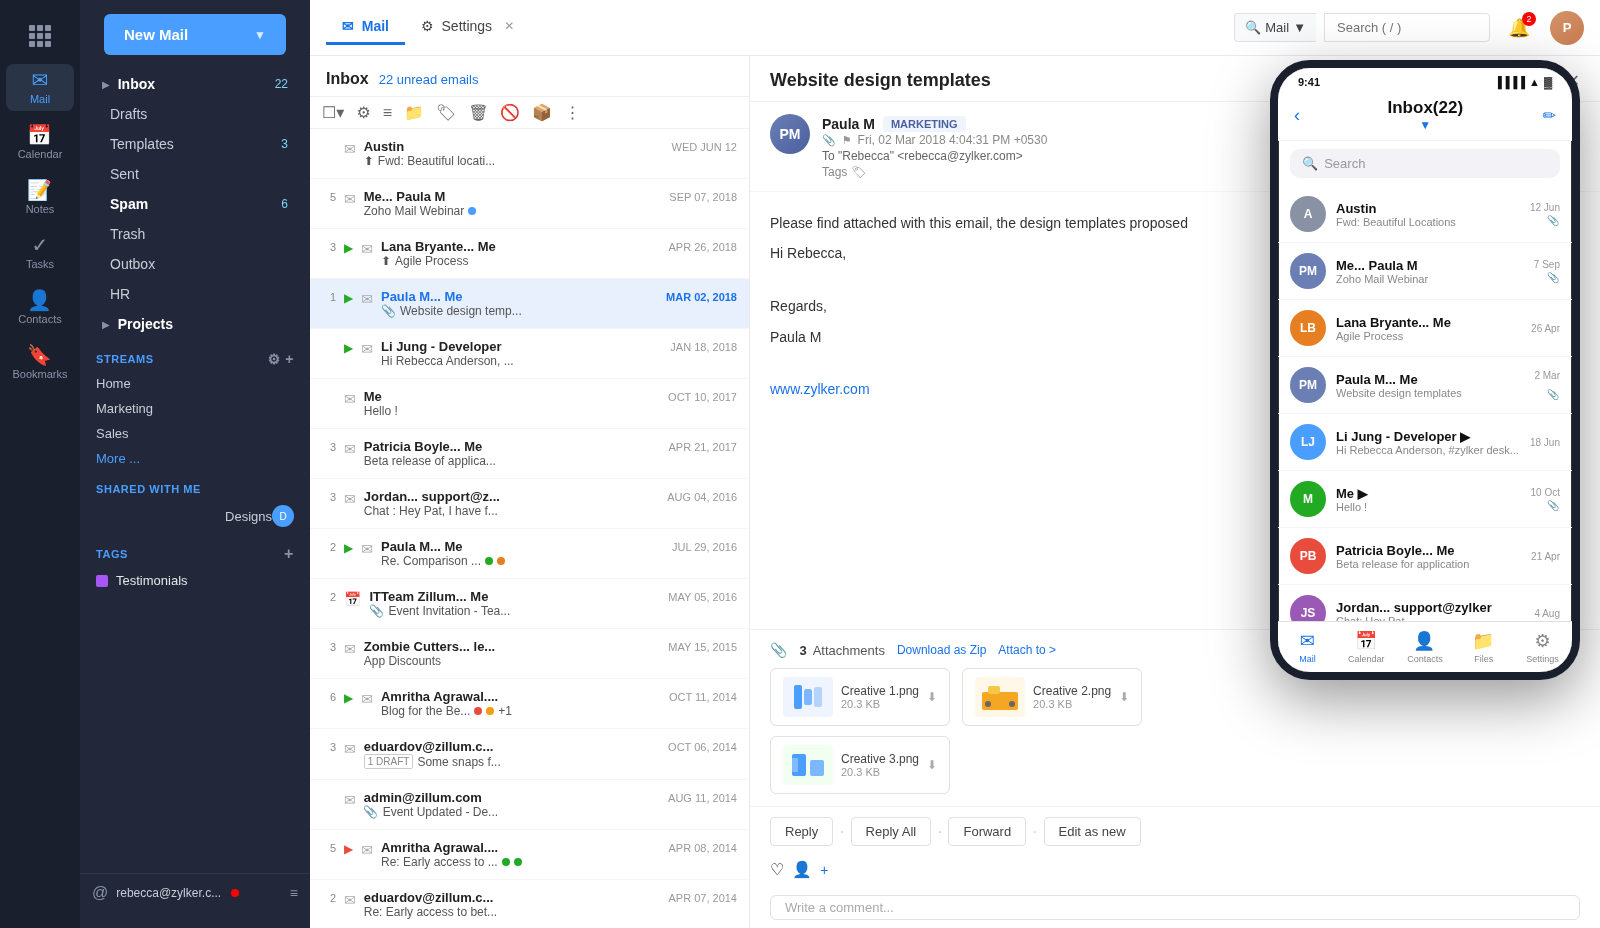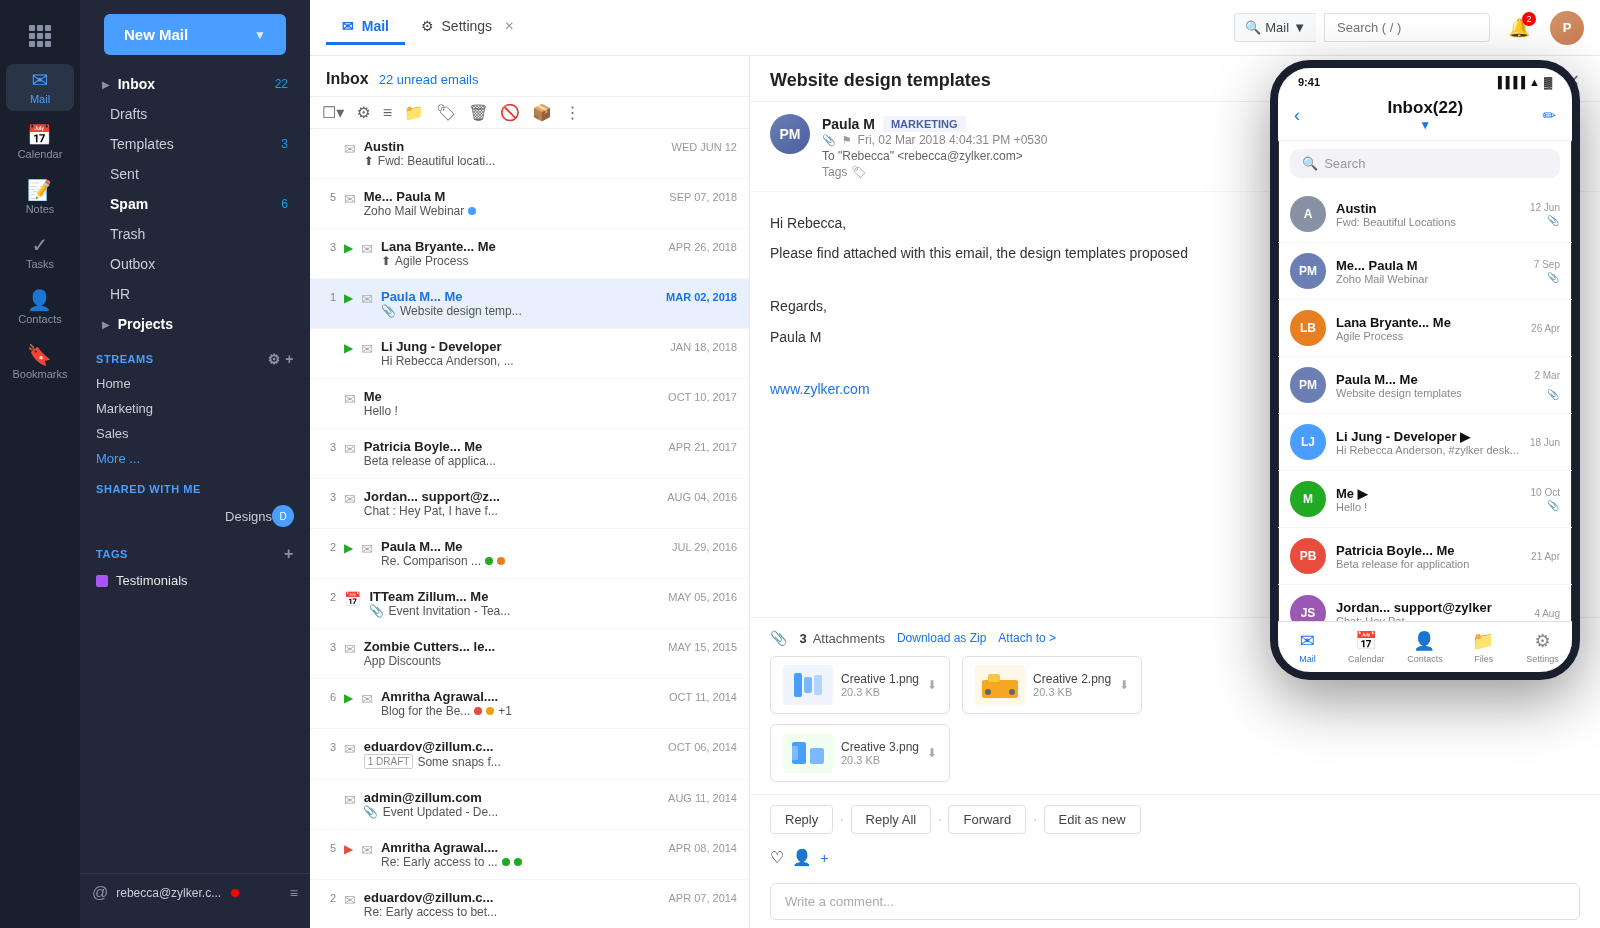--- a/index.html
+++ b/index.html
@@ -59,21 +59,21 @@
     }
     .new-mail-btn .chevron { font-size: 12px; opacity: 0.8; }
     .sidebar-folder {
       display: flex; align-items: center;
       padding: 7px 16px 7px 16px;
       color: #c8cdd8; font-size: 14px; cursor: pointer;
       border-radius: 4px; margin: 0 6px;
     }
     .sidebar-folder .folder-arrow { font-size: 10px; margin-right: 8px; color: #8892a4; }
     .sidebar-folder .folder-name { flex: 1; }
-    .sidebar-folder .folder-count { color: #0ea5e9; font-size: 12px; }
+    .sidebar-folder .folder-count { color: #7dd3fc; font-size: 12px; }
     .sidebar-folder.bold .folder-name { font-weight: 700; color: #fff; }
     .sidebar-section-title {
       padding: 12px 16px 4px;
       font-size: 11px; font-weight: 700;
       color: #4a9eff; letter-spacing: 0.05em;
       display: flex; align-items: center; justify-content: space-between;
     }
     .sidebar-section-title .section-icons { display: flex; gap: 6px; color: #8892a4; font-size: 14px; }
     .tag-item {
       display: flex; align-items: center; gap: 8px;
@@ -302,21 +302,21 @@
     }
     .action-divider { color: #ccc; }
     .reaction-bar {
       padding: 4px 20px 8px;
       display: flex; align-items: center; gap: 8px;
     }
     .reaction-icon { font-size: 16px; cursor: pointer; }
     .comment-box {
       margin: 8px 20px;
       border: 1px solid #e0e0e0; border-radius: 6px;
-      padding: 10px 14px; font-size: 13px; color: #999;
+      padding: 4px 14px; font-size: 13px; color: #999;
       cursor: text;
     }
 
     
     .phone-mockup {
       position: fixed;
       right: 20px;
       top: 60px;
       width: 310px;
       height: 620px;
@@ -807,22 +807,22 @@
             <span>Tags</span>
             <span>🏷</span>
           </div>
         </div>
         <div style="display:flex;flex-direction:column;gap:6px;align-items:flex-end">
           <span style="font-size:18px;cursor:pointer">👤</span>
         </div>
       </div>
 
       <div class="email-body">
+        <p>Please find attached with this email, the design templates proposed</p>
         <p>Hi Rebecca,</p>
-        <p>Please find attached with this email, the design templates proposed</p>
         <br>
         <p>Regards,</p>
         <p>Paula M</p>
         <br>
         <a class="email-link">www.zylker.com</a>
       </div>
 
       <div class="attachments-section">
         <div class="attach-header">
           <span style="font-size:14px">📎</span>

